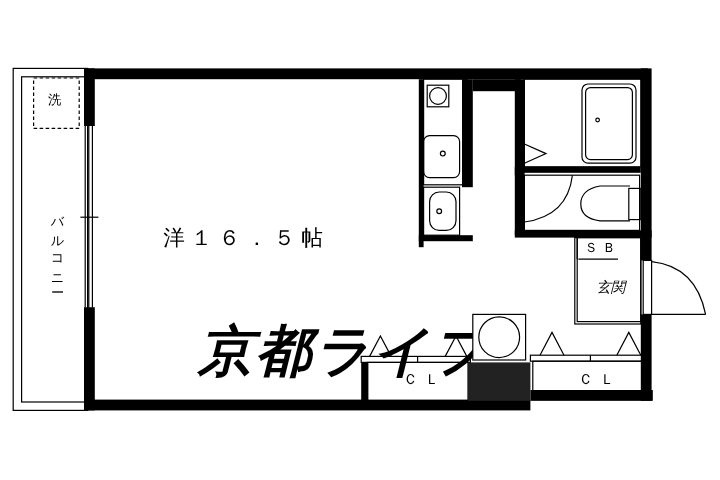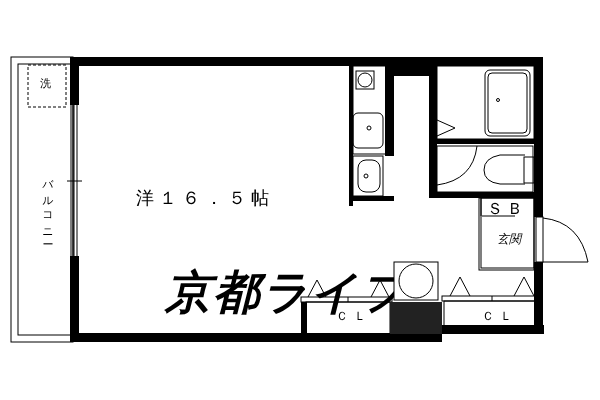--- a/index.html
+++ b/index.html
@@ -2,21 +2,21 @@
 <html><head>
 <meta charset="utf-8">
 <style>
   html, body { margin: 0; padding: 0; background: #ffffff; }
   body { width: 600px; height: 400px; position: relative; overflow: hidden; font-family: "DejaVu Sans", sans-serif; }
   #plan { position: absolute; left: 0; top: 0; width: 600px; height: 400px; }
   .lbl { position: absolute; color: #000; white-space: nowrap; }
   .main-room-label { left: 136px; top: 186px; font-size: 18px; letter-spacing: 5px; }
   .wash-label { left: 40px; top: 76px; font-size: 11px; }
   .balcony-label { left: 39px; top: 172px; font-size: 11px; writing-mode: vertical-rl; letter-spacing: 4px; }
-  .sb-label { left: 487px; top: 199px; font-size: 16px; letter-spacing: 4px; }
+  .sb-label { left: 487px; top: 199px; font-size: 11px; letter-spacing: 4px; }
   .entry-label { left: 497px; top: 231px; font-size: 12px; font-style: italic; }
   .cl1-label { left: 336px; top: 308px; font-size: 12px; letter-spacing: 6px; }
   .cl2-label { left: 482px; top: 308px; font-size: 12px; letter-spacing: 6px; }
   .watermark { position: absolute; left: 165px; top: 262px; font-size: 46px; font-weight: bold; color: #000000; letter-spacing: 2px; font-style: italic; z-index: 0; }
 </style>
 </head>
 <body>
 
 <div class="watermark">京都ライフ</div>
 

